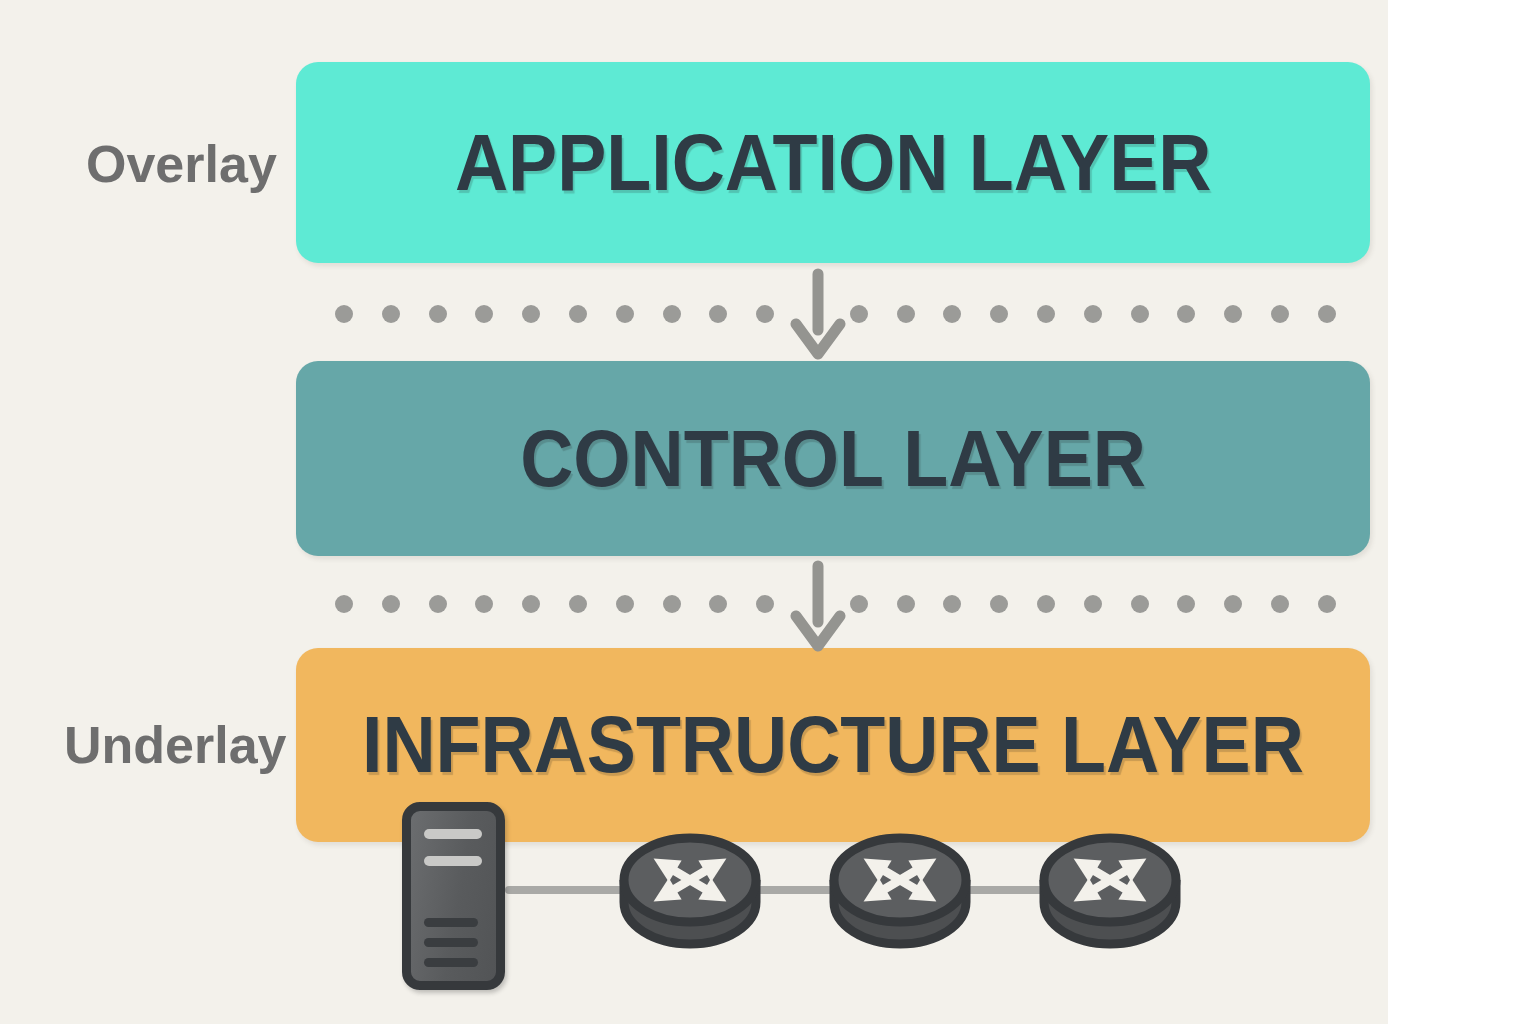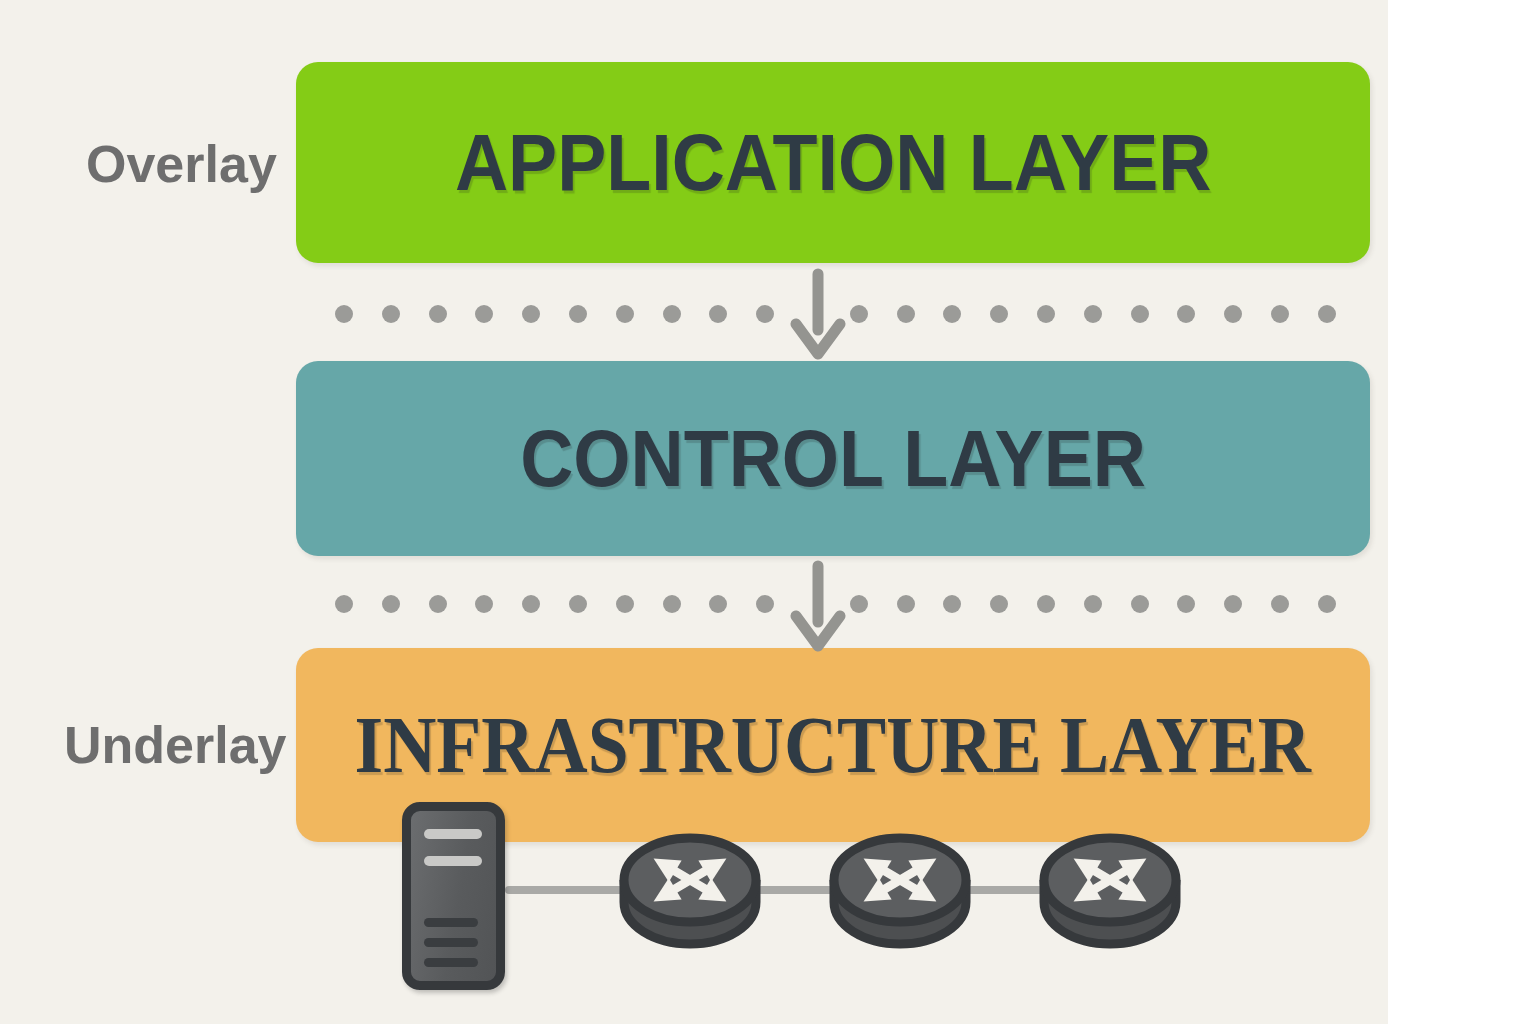--- a/index.html
+++ b/index.html
@@ -63,27 +63,27 @@
   .router.r1{left:617px;} .router.r2{left:827px;} .router.r3{left:1037px;}
 </style>
 </head>
 <body>
 
 <div class="canvas">
 
   <div class="side-label overlay">Overlay</div>
   <div class="side-label underlay">Underlay</div>
 
-  <div class="layer-box app" style="background: #84cc16;">
+  <div class="layer-box app" style="background: #5eead4;">
     <span class="layer-text">APPLICATION LAYER</span>
   </div>
   <div class="layer-box ctrl" style="background: rgb(102, 167, 168); text-align: right;">
     <span class="layer-text">CONTROL LAYER</span>
   </div>
-  <div class="layer-box infra" style="background: rgb(241, 183, 94); font-family: Liberation Serif, serif;">
+  <div class="layer-box infra" style="background: rgb(241, 183, 94);">
     <span class="layer-text">INFRASTRUCTURE LAYER</span>
   </div>
 
   <div class="dot-row row1">
       <span class="dot"></span>
       <span class="dot"></span>
       <span class="dot"></span>
       <span class="dot"></span>
       <span class="dot"></span>
       <span class="dot"></span>

